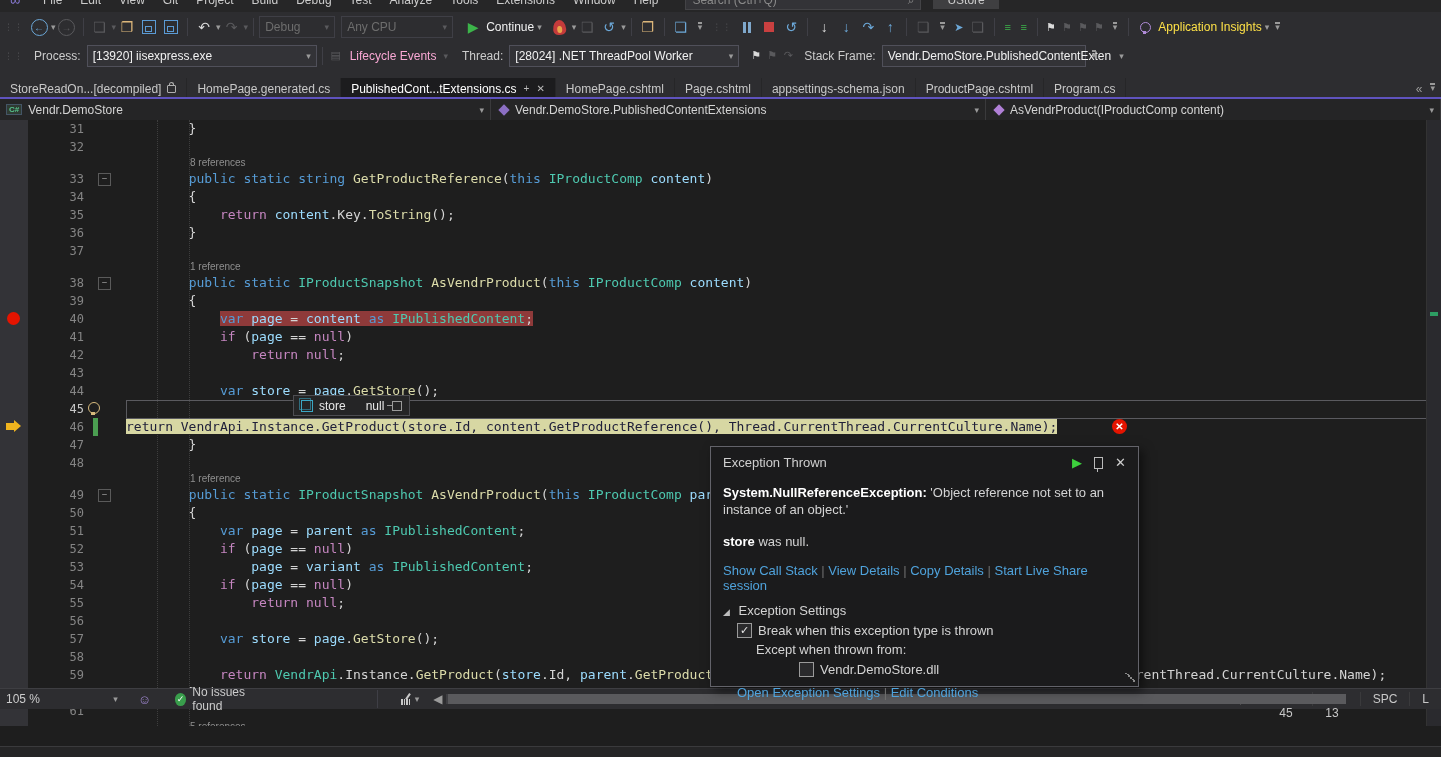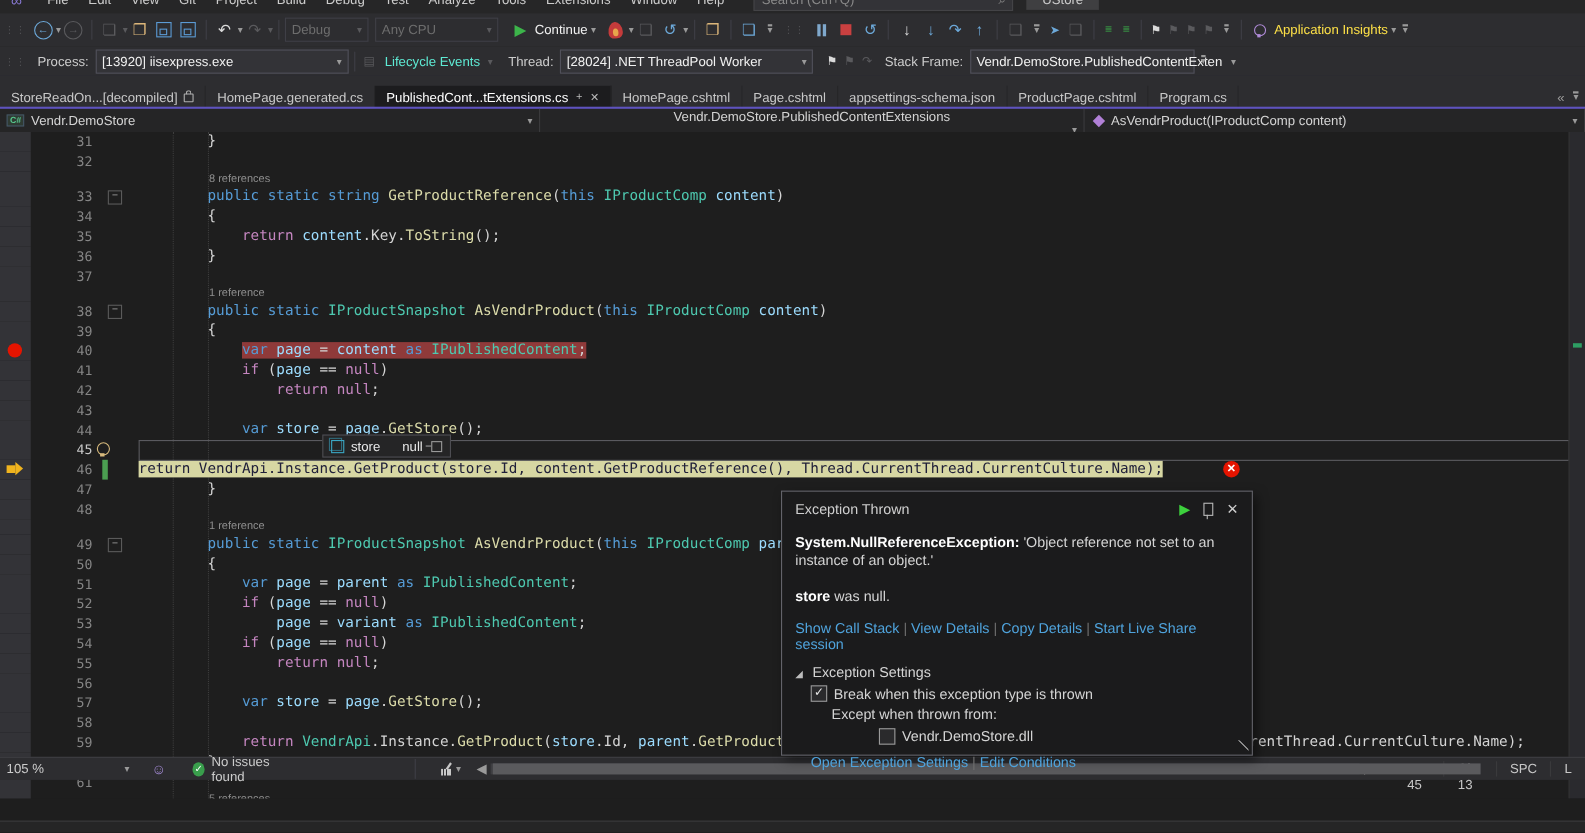--- a/index.html
+++ b/index.html
@@ -26,21 +26,21 @@
   .blue{color:#6CA8D8;} .gray{color:#5A5A5D;} .green{color:#3CB44A;}
   .yellowish{color:#DCB67A;} .white{color:#DADADA;}
   .dd{color:#9A9A9A;font-size:9px;margin-left:1px;}
   .dd.gray{color:#5A5A5D;}
   .sep{width:1px;height:18px;background:#3F3F46;margin:0 5px;}
   .combo{display:flex;align-items:center;justify-content:space-between;height:20px;background:#2D2D30;
          border:1px solid #3F3F46;color:#6D6D6D;padding:0 5px;}
   .combo.lit{background:#333337;border:1px solid #50505a;color:#F1F1F1;}
   .combo .dd{margin-left:8px;}
   .lbl{color:#CCC;margin:0 6px;}
-  .lbl.dim{color:#5eead4;}
+  .lbl.dim{color:#f9a8d4;}
   .ovf{color:#9A9A9A;font-size:9px;border-top:2px solid #9A9A9A;line-height:7px;margin:0 6px;height:9px;}
   .flame{width:13px;height:15px;background:#C43B3B;border-radius:60% 60% 50% 50%/75% 75% 40% 40%;
          position:relative;transform:rotate(-6deg);}
   .flame:after{content:"";position:absolute;left:4px;top:6px;width:5px;height:7px;background:#E8A54B;border-radius:50%;}
   .pausebars{display:inline-flex;gap:2px;} .pausebars i{width:3px;height:11px;background:#7FA8CC;}
   .stopsq{width:10px;height:10px;background:#C94040;}
   .floppy{width:12px;height:12px;border:1.5px solid #5B9BD5;position:relative;}
   .floppy:after{content:"";position:absolute;left:2px;top:5px;width:5px;height:4px;border:1px solid #5B9BD5;}
   .navcirc{width:15px;height:15px;border:1.5px solid #6CA8D8;border-radius:50%;display:inline-flex;
            align-items:center;justify-content:center;font-size:10px;color:#6CA8D8;}
@@ -55,21 +55,21 @@
   .tab .ticon{margin-left:7px;font-size:10px;color:#BBB;}
   .locki{display:inline-block;width:7px;height:6px;border:1px solid #AFAFAF;border-radius:1px;position:relative;margin-left:6px;}
   .locki:before{content:"";position:absolute;left:1px;top:-4px;width:3px;height:3px;border:1px solid #AFAFAF;border-bottom:none;border-radius:3px 3px 0 0;}
   .tab-underline{position:absolute;left:0;bottom:0;width:1441px;height:2px;background:#5F53BE;}
   .tabstrip-right{margin-left:auto;display:flex;align-items:center;height:21px;padding-right:6px;color:#9A9A9A;gap:8px;}
 
   
   .crumbbar{top:99px;height:21px;background:#252526;display:flex;border-bottom:1px solid #2A2A2B;}
   .crumb{display:flex;align-items:center;border-right:1px solid #3A3A3C;padding:0 6px;height:21px;}
   .crumb .dd{margin-left:auto;}
-  .crumb1{width:478px;} .crumb2{width:482px;flex-direction:column;} .crumb3{flex:1;}
+  .crumb1{width:478px;} .crumb2{width:482px;} .crumb3{flex:1;}
   .csbadge{background:#2F3B33;color:#57C78E;font-size:8px;font-weight:bold;border:1px solid #456;
            padding:0 2px;margin-right:6px;}
   .diamond{width:8px;height:8px;background:#B180D7;transform:rotate(45deg);margin:0 7px 0 3px;}
   .diamond.cls{background:#8C6FC4;}
 
   
   .editor{top:120px;height:606px;background:#1E1E1E;overflow:hidden;font-family:"DejaVu Sans Mono",monospace;
           font-size:13px;}
   .row{display:flex;height:18px;line-height:18px;position:relative;}
   .row.clrow{height:14px;line-height:13px;}

